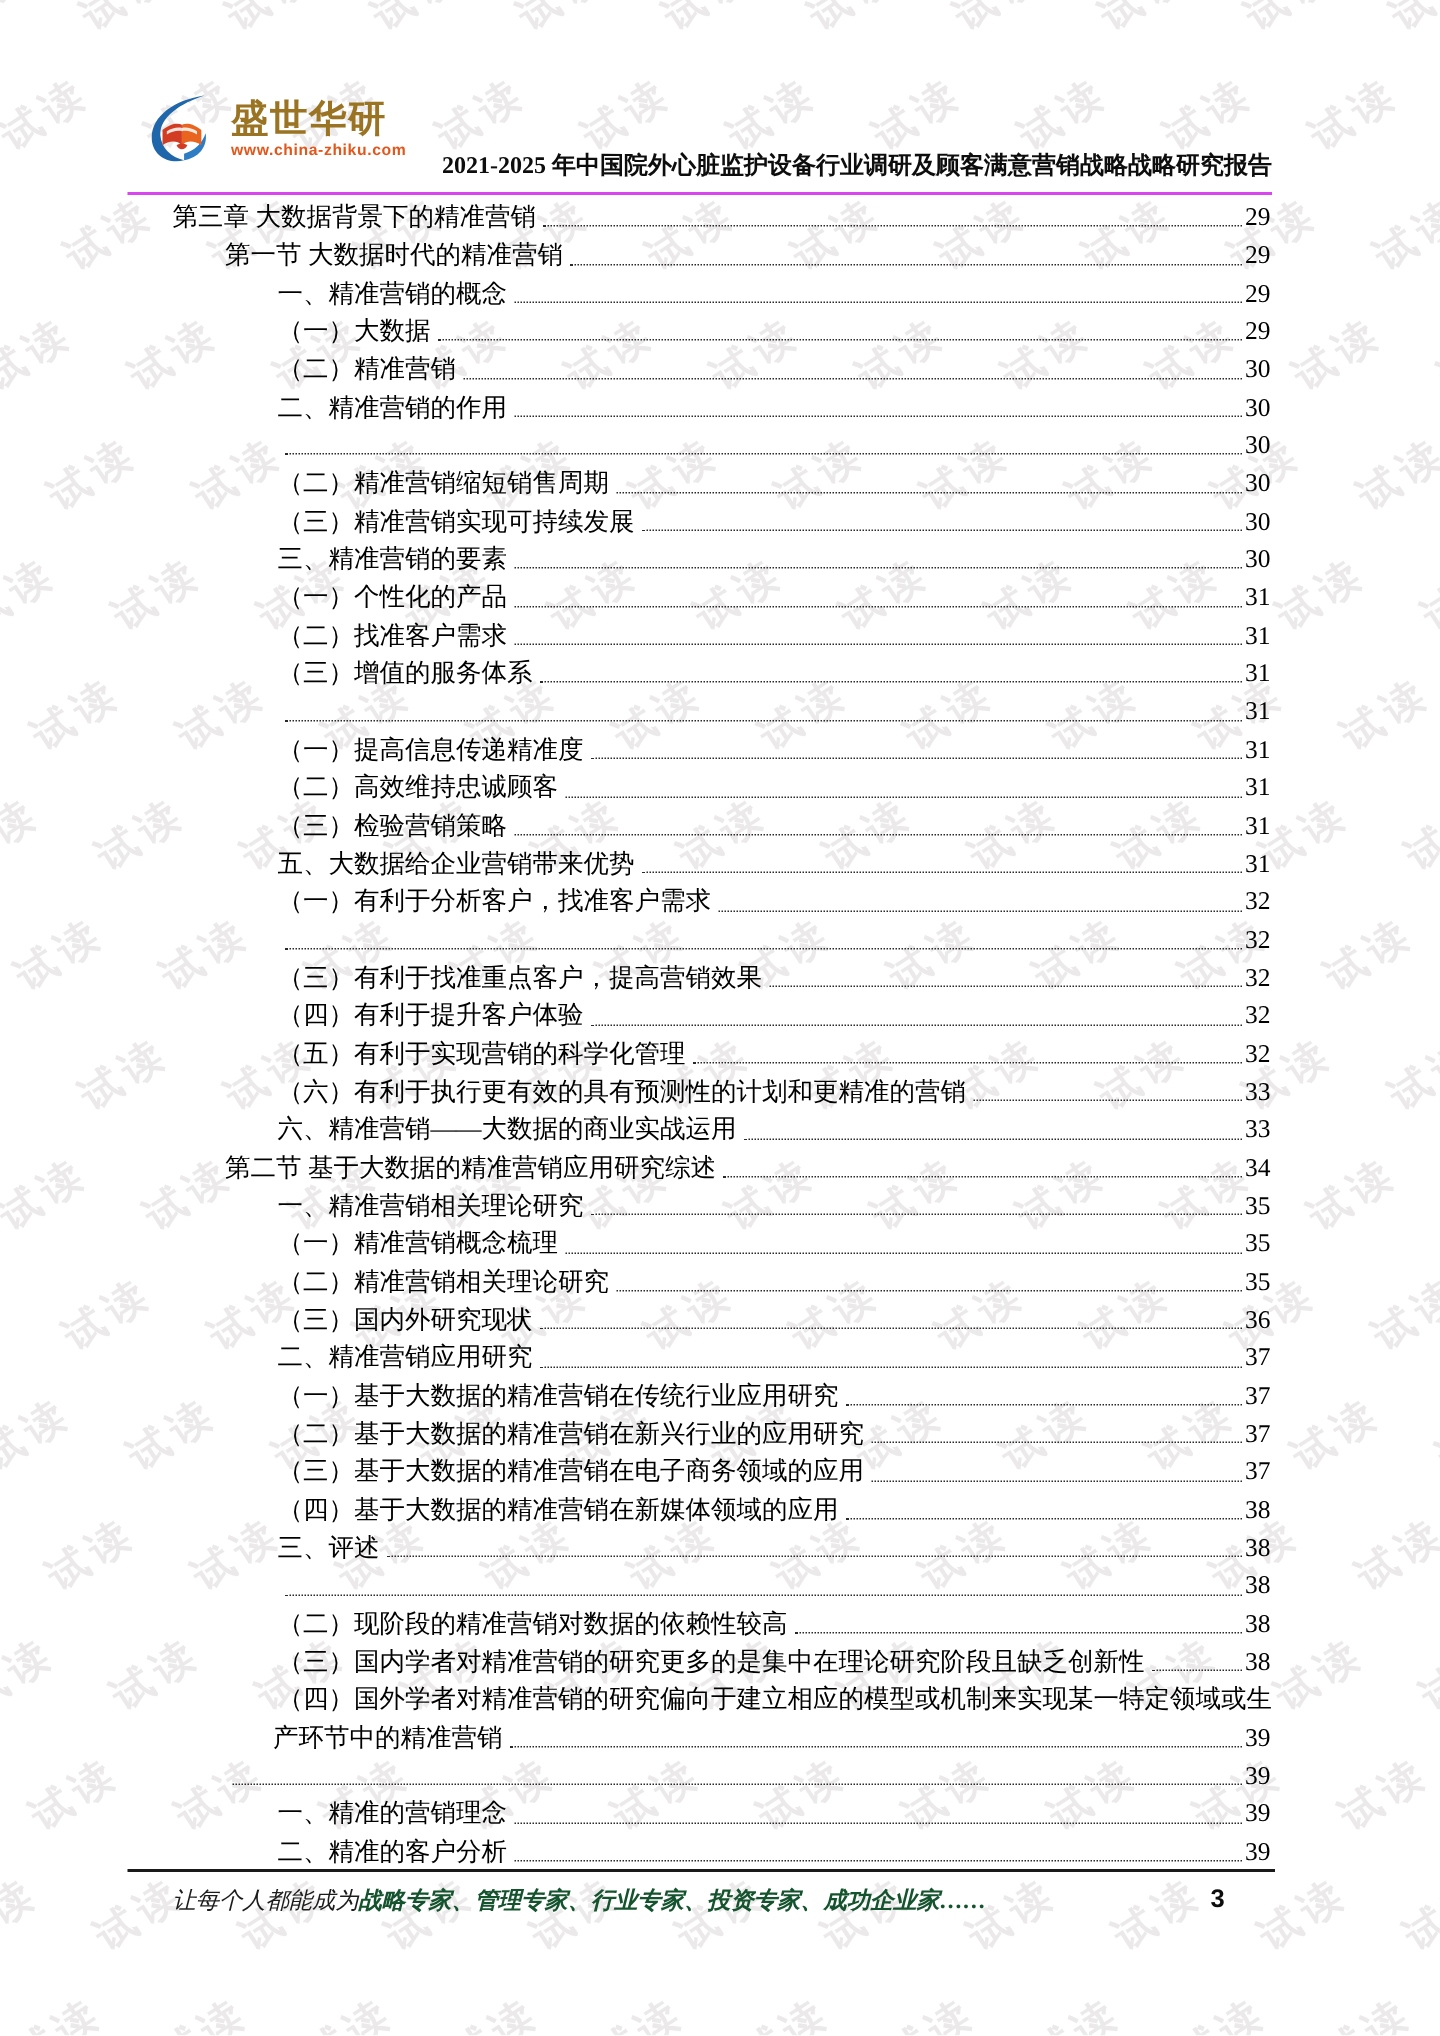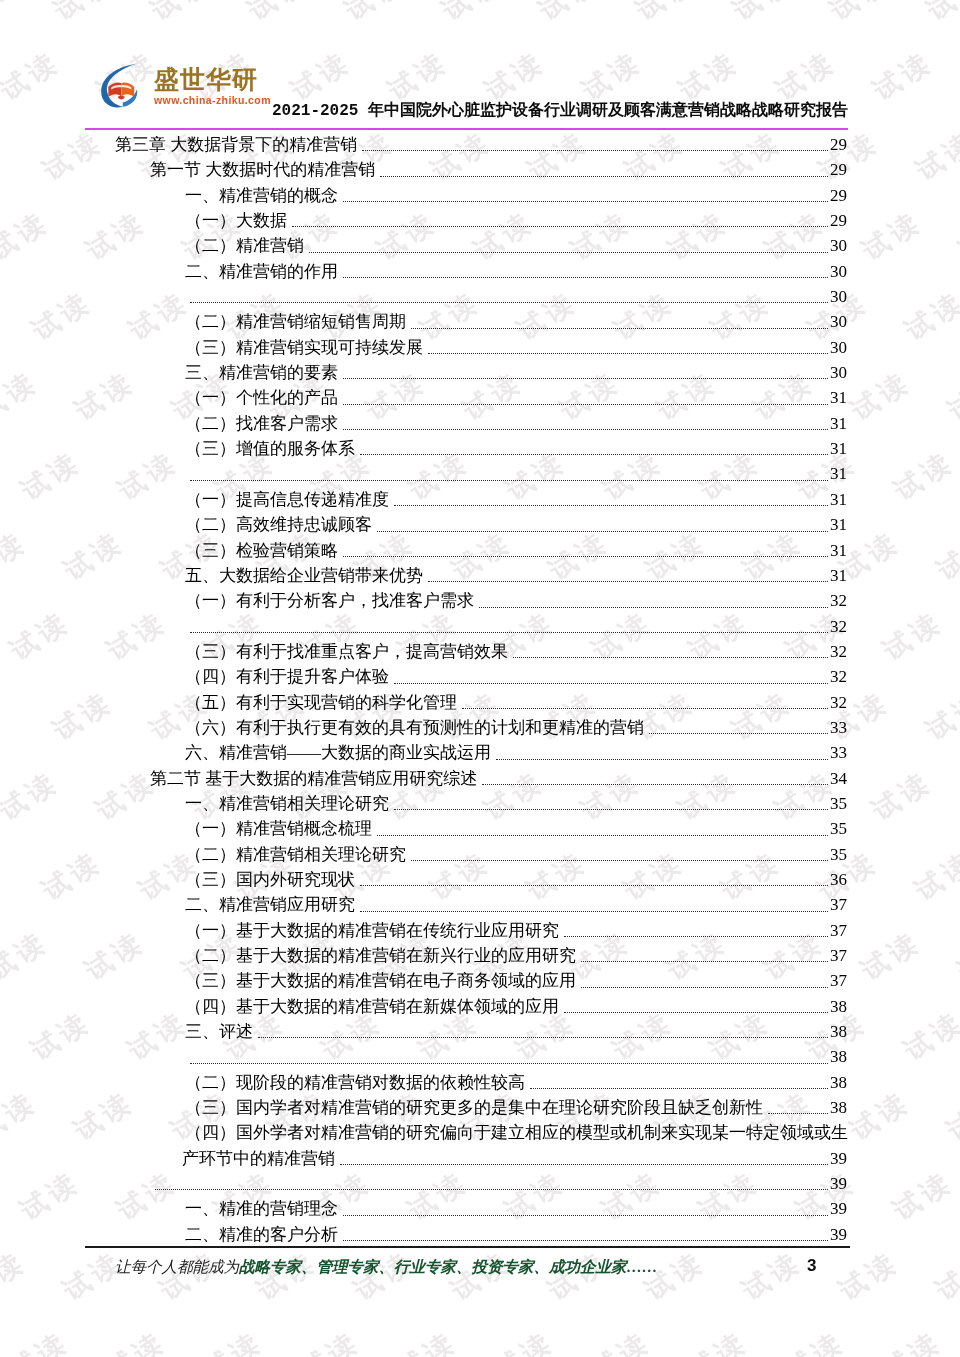--- a/index.html
+++ b/index.html
@@ -26,21 +26,21 @@
   .brand {
     font-family:"Liberation Sans","DejaVu Sans",sans-serif;
     font-weight:bold; font-size:25px; letter-spacing:1px; color:#9a7422; line-height:1.05;
   }
   .site {
     font-family:"Liberation Sans","DejaVu Sans",sans-serif;
     font-weight:bold; font-size:10.5px; color:#e2571b; letter-spacing:0.4px; margin-top:1px;
   }
   .title {
     position:absolute; right:0; bottom:7px;
-    font-family:Liberation Mono, monospace;
+    font-family:Liberation Serif, serif;
     font-weight:600; font-size:16px; color:#0d0d0d; white-space:nowrap;
   }
   
   .toc { position:absolute; top:132px; left:85px; width:762px; z-index:1; font-size:17px; }
   .row { display:flex; align-items:baseline; height:25.35px; line-height:25.35px; white-space:nowrap; }
   .row .t { flex:none; }
   .lead { flex:1; min-width:6px; height:1px; align-self:flex-end; margin:0 2px 6px 5px; border-bottom:1.5px dotted #2a2a2a; }
   .pg { flex:none; }
   .lv0 { padding-left:30px; }
   .lv1 { padding-left:65px; }

